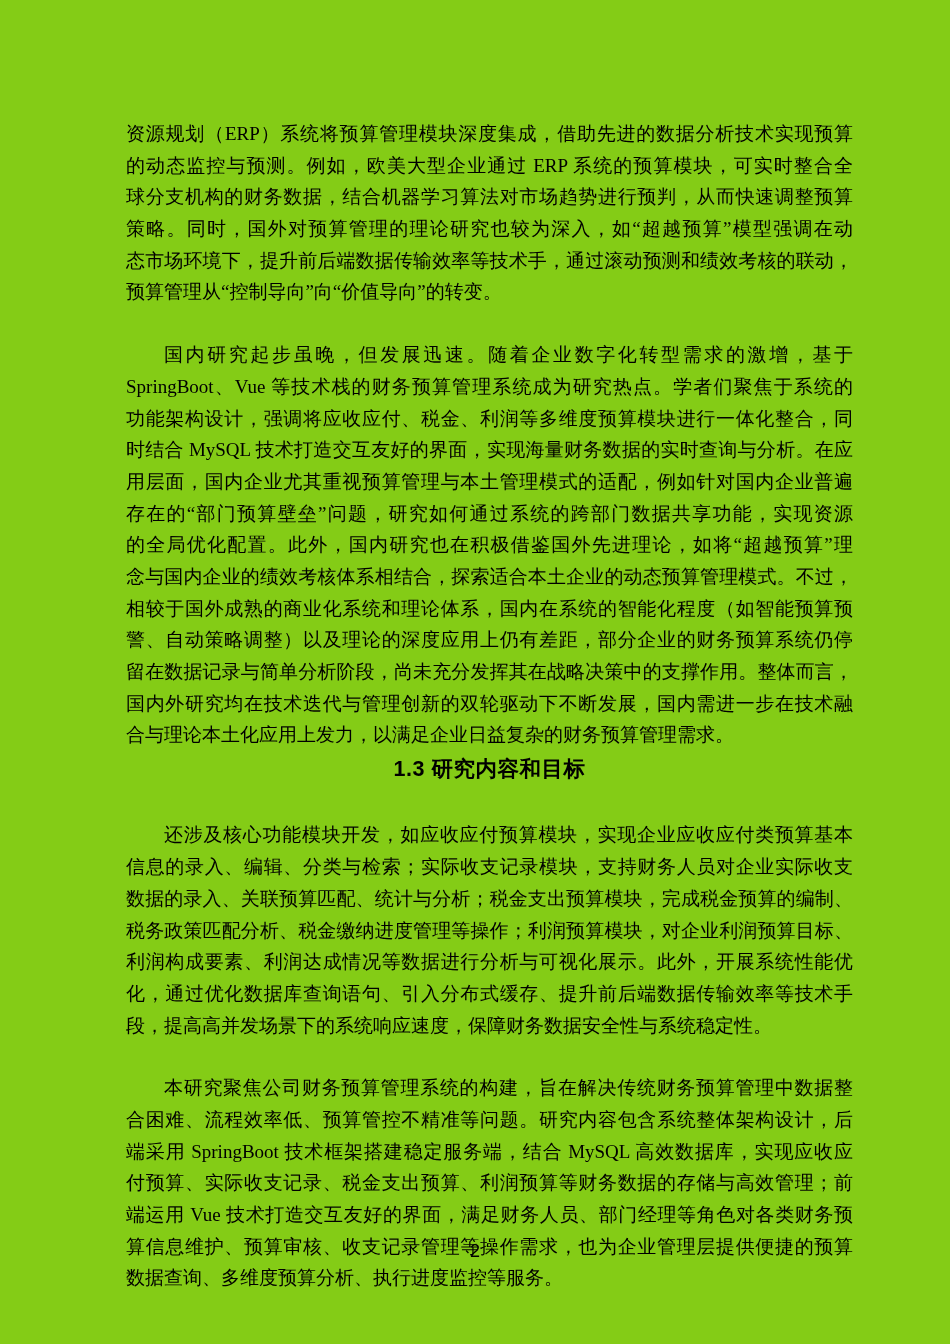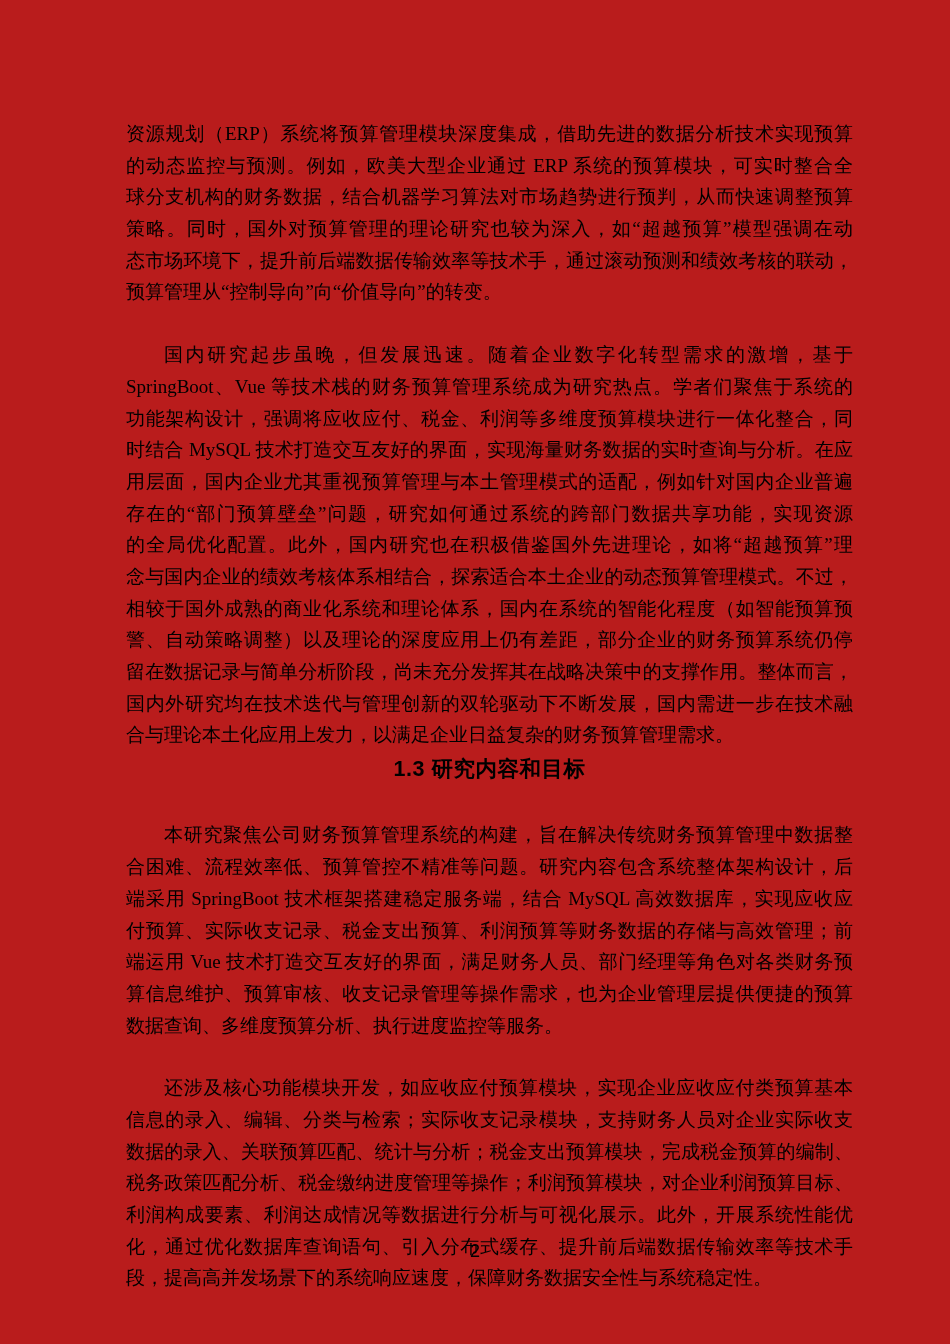--- a/index.html
+++ b/index.html
@@ -10,21 +10,21 @@
     background: #ffffff;
     position: relative;
     overflow: hidden;
     font-family: "Liberation Serif", "DejaVu Serif", serif;
     color: #000000;
   }
   .page {
     position: absolute;
     left: 0; top: 0;
     width: 950px; height: 1344px;
-    background: #b91c1c;
+    background: #84cc16;
   }
   .doc-body {
     position: absolute;
     left: 126px;
     top: 118px;
     width: 727px;
   }
   .paragraph { margin: 0; padding: 0; }
   .line {
     font-size: 19px;
@@ -84,32 +84,32 @@
         <div class="line">的全局优化配置。此外，国内研究也在积极借鉴国外先进理论，如将“超越预算”理</div>
         <div class="line">念与国内企业的绩效考核体系相结合，探索适合本土企业的动态预算管理模式。不过，</div>
         <div class="line">相较于国外成熟的商业化系统和理论体系，国内在系统的智能化程度（如智能预算预</div>
         <div class="line">警、自动策略调整）以及理论的深度应用上仍有差距，部分企业的财务预算系统仍停</div>
         <div class="line">留在数据记录与简单分析阶段，尚未充分发挥其在战略决策中的支撑作用。整体而言，</div>
         <div class="line">国内外研究均在技术迭代与管理创新的双轮驱动下不断发展，国内需进一步在技术融</div>
         <div class="line last">合与理论本土化应用上发力，以满足企业日益复杂的财务预算管理需求。</div>
       </div>
       <div class="heading">1.3 研究内容和目标</div>
       <div class="paragraph">
+        <div class="line indent">还涉及核心功能模块开发，如应收应付预算模块，实现企业应收应付类预算基本</div>
+        <div class="line">信息的录入、编辑、分类与检索；实际收支记录模块，支持财务人员对企业实际收支</div>
+        <div class="line">数据的录入、关联预算匹配、统计与分析；税金支出预算模块，完成税金预算的编制、</div>
+        <div class="line">税务政策匹配分析、税金缴纳进度管理等操作；利润预算模块，对企业利润预算目标、</div>
+        <div class="line">利润构成要素、利润达成情况等数据进行分析与可视化展示。此外，开展系统性能优</div>
+        <div class="line">化，通过优化数据库查询语句、引入分布式缓存、提升前后端数据传输效率等技术手</div>
+        <div class="line last">段，提高高并发场景下的系统响应速度，保障财务数据安全性与系统稳定性。</div>
+      </div>
+      <div class="paragraph">
         <div class="line indent">本研究聚焦公司财务预算管理系统的构建，旨在解决传统财务预算管理中数据整</div>
         <div class="line">合困难、流程效率低、预算管控不精准等问题。研究内容包含系统整体架构设计，后</div>
         <div class="line">端采用 SpringBoot 技术框架搭建稳定服务端，结合 MySQL 高效数据库，实现应收应</div>
         <div class="line">付预算、实际收支记录、税金支出预算、利润预算等财务数据的存储与高效管理；前</div>
         <div class="line">端运用 Vue 技术打造交互友好的界面，满足财务人员、部门经理等角色对各类财务预</div>
         <div class="line">算信息维护、预算审核、收支记录管理等操作需求，也为企业管理层提供便捷的预算</div>
         <div class="line last">数据查询、多维度预算分析、执行进度监控等服务。</div>
       </div>
-      <div class="paragraph">
-        <div class="line indent">还涉及核心功能模块开发，如应收应付预算模块，实现企业应收应付类预算基本</div>
-        <div class="line">信息的录入、编辑、分类与检索；实际收支记录模块，支持财务人员对企业实际收支</div>
-        <div class="line">数据的录入、关联预算匹配、统计与分析；税金支出预算模块，完成税金预算的编制、</div>
-        <div class="line">税务政策匹配分析、税金缴纳进度管理等操作；利润预算模块，对企业利润预算目标、</div>
-        <div class="line">利润构成要素、利润达成情况等数据进行分析与可视化展示。此外，开展系统性能优</div>
-        <div class="line">化，通过优化数据库查询语句、引入分布式缓存、提升前后端数据传输效率等技术手</div>
-        <div class="line last">段，提高高并发场景下的系统响应速度，保障财务数据安全性与系统稳定性。</div>
-      </div>
     </div>
   <div class="page-number">2</div>
 </div>
 
 </body></html>

